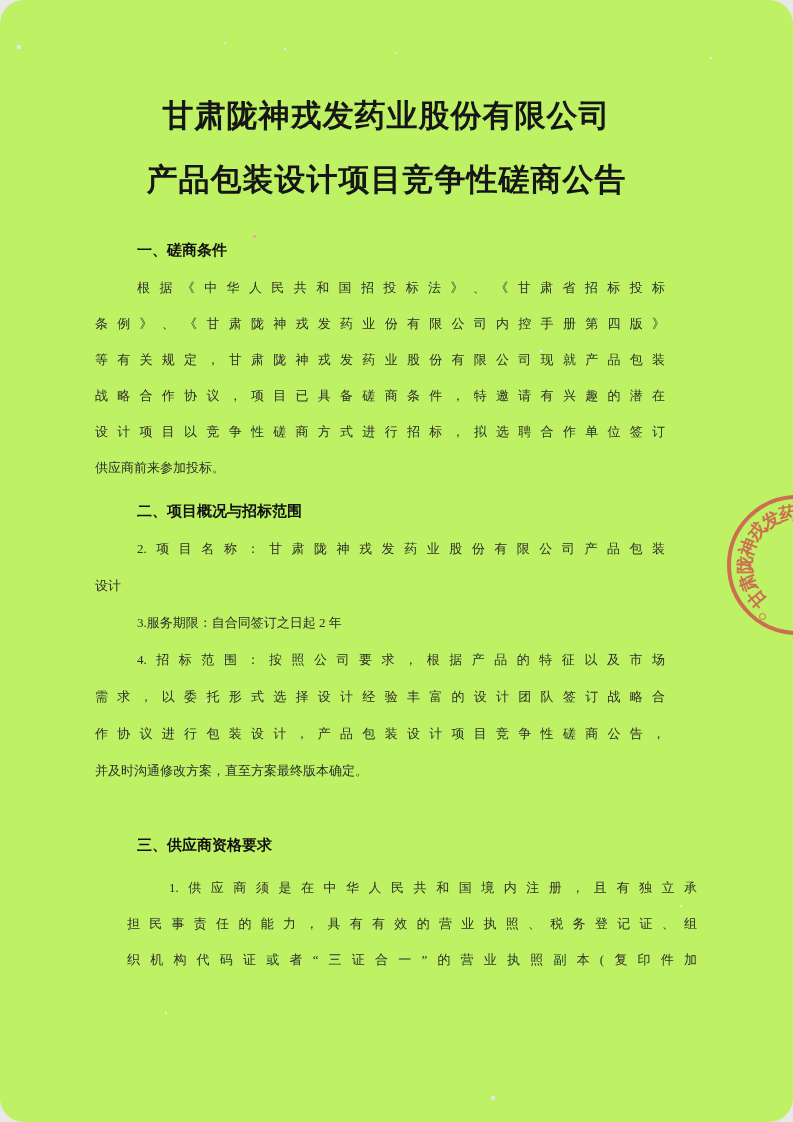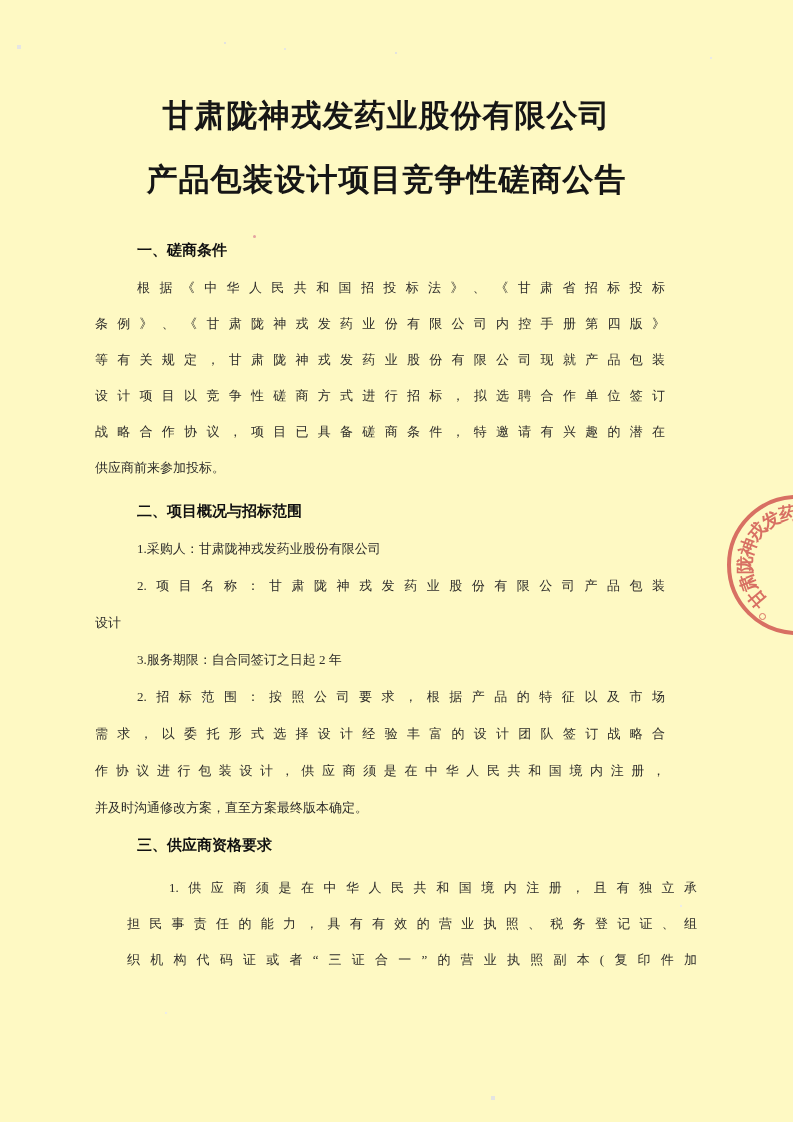--- a/index.html
+++ b/index.html
@@ -1,23 +1,24 @@
 <!DOCTYPE html>
 <html><head>
 <meta charset="utf-8">
 <style>
   html,body{margin:0;padding:0;background:#e8e8e8;}
   .page{
     position:relative;
     width:793px;height:1122px;
     margin:0 auto;
-    background:#fef9c3;
+    background:#bef264;
     overflow:hidden;
     font-family:"Liberation Serif","DejaVu Serif",serif;
     color:#2e2d2b;
+    border-radius:24px;
   }
   
   .title{
     position:absolute;top:95px;left:0;width:793px;
     transform:translateX(-10px);
     text-align:center;
   }
   .title-line{
     font-family:"Liberation Serif","DejaVu Serif",serif;
     font-weight:700;
@@ -107,34 +108,33 @@
   <div class="title">
     <div class="title-line">甘肃陇神戎发药业股份有限公司</div>
     <div class="title-line">产品包装设计项目竞争性磋商公告</div>
   </div>
 
   <div class="sec-h blk-h1">一、磋商条件</div>
   <div class="sec-body blk-s1 lh36">
       <div class="line indent fill">根据《中华人民共和国招投标法》、《甘肃省招标投标</div>
       <div class="line fill">条例》、《甘肃陇神戎发药业份有限公司内控手册第四版》</div>
       <div class="line fill">等有关规定，甘肃陇神戎发药业股份有限公司现就产品包装</div>
+      <div class="line fill">战略合作协议，项目已具备磋商条件，特邀请有兴趣的潜在</div>
       <div class="line fill">设计项目以竞争性磋商方式进行招标，拟选聘合作单位签订</div>
-      <div class="line fill">战略合作协议，项目已具备磋商条件，特邀请有兴趣的潜在</div>
       <div class="line">供应商前来参加投标。</div>
     </div>
 
   <div class="sec-h blk-h2">二、项目概况与招标范围</div>
   <div class="sec-body blk-s2 lh37">
-      <div class="line indent">1.采购人：甘肃陇神戎发药业股份有限公司</div>
       <div class="line indent fill">2.项目名称：甘肃陇神戎发药业股份有限公司产品包装</div>
       <div class="line">设计</div>
       <div class="line indent">3.服务期限：自合同签订之日起 2 年</div>
-      <div class="line indent fill">2.招标范围：按照公司要求，根据产品的特征以及市场</div>
+      <div class="line indent fill">4.招标范围：按照公司要求，根据产品的特征以及市场</div>
       <div class="line fill">需求，以委托形式选择设计经验丰富的设计团队签订战略合</div>
-      <div class="line fill">作协议进行包装设计，供应商须是在中华人民共和国境内注册，</div>
+      <div class="line fill">作协议进行包装设计，产品包装设计项目竞争性磋商公告，</div>
       <div class="line">并及时沟通修改方案，直至方案最终版本确定。</div>
     </div>
 
   <div class="sec-h blk-h3">三、供应商资格要求</div>
   <div class="sec-body blk-s3 lh36">
       <div class="line indent fill">1.供应商须是在中华人民共和国境内注册，且有独立承</div>
       <div class="line fill">担民事责任的能力，具有有效的营业执照、税务登记证、组</div>
       <div class="line fill">织机构代码证或者“三证合一”的营业执照副本(复印件加</div>
     </div>
 

